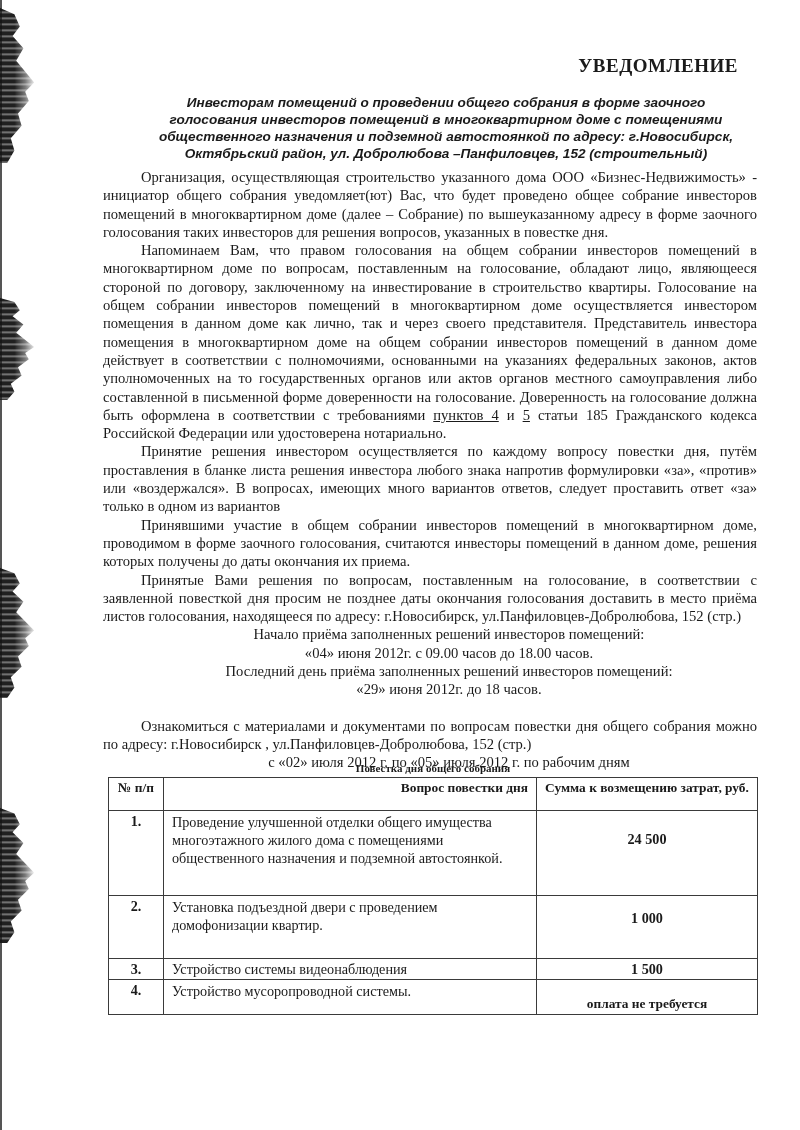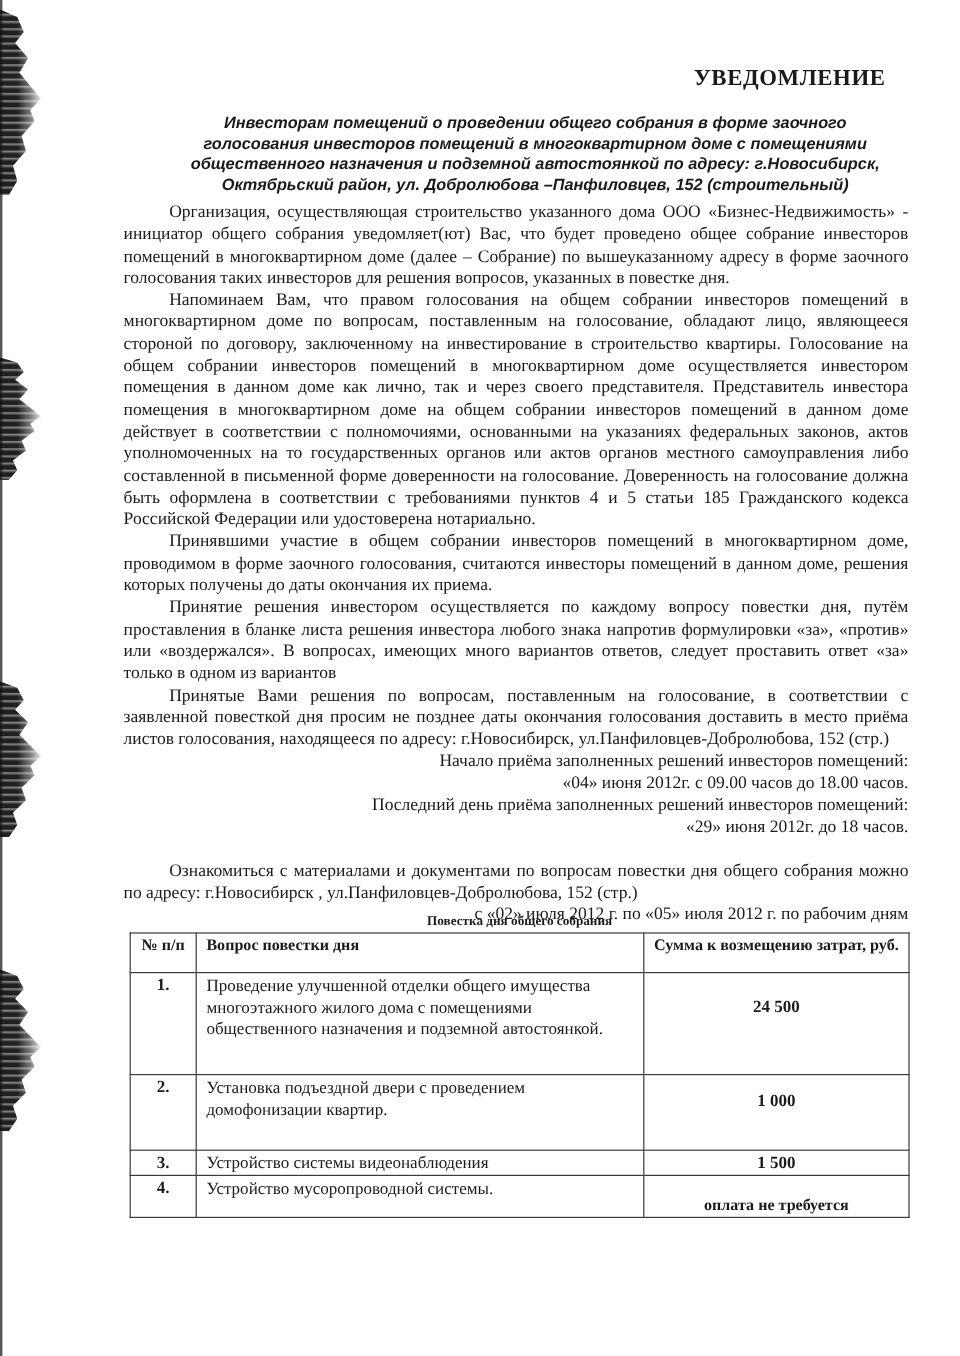--- a/index.html
+++ b/index.html
@@ -33,23 +33,23 @@
       position: absolute; top: 94px; left: 148px; width: 596px;
       font-family: "Liberation Sans", "DejaVu Sans", sans-serif;
       font-weight: bold; font-style: italic; font-size: 13.6px; line-height: 17px;
       text-align: center;
     }
     .body {
       position: absolute; top: 168px; left: 103px; width: 654px;
       font-size: 14.6px; line-height: 18.3px;
     }
     .body p { margin: 0; text-align: justify; text-indent: 38px; }
-    .body .plain { text-indent: 38px; text-align: right; }
+    .body .plain { text-indent: 38px; text-align: center; }
     .body .gap { height: 18px; }
-    .u { }
+    .u { text-decoration: underline; }
 
     .agenda-caption {
       position: absolute; top: 762px; left: 108px; width: 650px; text-align: center;
       font-weight: bold; font-size: 11px;
     }
     table.agenda {
       position: absolute; top: 777px; left: 108px; width: 650px;
       border-collapse: collapse; font-size: 14.2px;
     }
     table.agenda td, table.agenda th {
@@ -76,38 +76,38 @@
 <div class="blob b2"></div>
 <div class="blob b3"></div>
 <div class="blob b4"></div>
 
 <div class="title">УВЕДОМЛЕНИЕ</div>
 <div class="subtitle">Инвесторам  помещений о проведении общего собрания в форме заочного голосования инвесторов помещений в многоквартирном доме с помещениями общественного назначения и подземной автостоянкой по адресу: г.Новосибирск, Октябрьский район, ул.  Добролюбова –Панфиловцев, 152 (строительный)</div>
 
 <div class="body">
   <p>Организация, осуществляющая строительство указанного дома ООО «Бизнес-Недвижимость» - инициатор общего собрания уведомляет(ют) Вас, что будет проведено общее собрание инвесторов помещений в многоквартирном доме (далее – Собрание) по вышеуказанному адресу в форме заочного голосования таких инвесторов для решения вопросов, указанных в повестке дня.</p>
   <p><span>Напоминаем Вам, что правом голосования на общем собрании инвесторов  помещений в многоквартирном доме по вопросам, поставленным на голосование, обладают лицо, являющееся стороной по договору, заключенному на инвестирование в строительство квартиры. Голосование на общем собрании инвесторов помещений в многоквартирном доме осуществляется инвестором помещения в данном доме как лично, так и через своего представителя. Представитель инвестора помещения в многоквартирном доме на общем собрании инвесторов помещений в данном доме действует в соответствии с полномочиями, основанными на указаниях федеральных законов, актов уполномоченных на то государственных органов или актов органов местного самоуправления либо составленной в письменной форме доверенности на голосование. Доверенность на голосование должна быть оформлена в соответствии с требованиями </span><span class="u">пунктов 4</span><span> и </span><span class="u">5</span><span> статьи 185 Гражданского кодекса Российской Федерации или удостоверена нотариально.</span></p>
+  <p>Принятие решения инвестором осуществляется по каждому вопросу повестки дня, путём проставления в бланке листа решения инвестора любого знака напротив формулировки «за», «против» или «воздержался». В вопросах, имеющих много вариантов ответов, следует проставить ответ «за» только в одном из вариантов</p>
   <p>Принявшими участие в общем собрании инвесторов помещений в многоквартирном доме, проводимом в форме заочного голосования, считаются инвесторы помещений в данном доме, решения которых получены до даты окончания их приема.</p>
-  <p>Принятие решения инвестором осуществляется по каждому вопросу повестки дня, путём проставления в бланке листа решения инвестора любого знака напротив формулировки «за», «против» или «воздержался». В вопросах, имеющих много вариантов ответов, следует проставить ответ «за» только в одном из вариантов</p>
   <p>Принятые Вами решения по вопросам, поставленным на голосование, в соответствии с заявленной повесткой дня просим не позднее даты окончания голосования доставить в место приёма листов голосования, находящееся по адресу: г.Новосибирск, ул.Панфиловцев-Добролюбова, 152 (стр.)</p>
   <div class="plain">Начало приёма заполненных решений инвесторов  помещений:</div>
   <div class="plain">«04» июня  2012г. с 09.00  часов до 18.00 часов.</div>
   <div class="plain">Последний день приёма заполненных решений инвесторов  помещений:</div>
   <div class="plain">«29» июня  2012г. до 18 часов.</div>
   <div class="gap"></div>
   <p>Ознакомиться с материалами и документами по вопросам повестки дня общего собрания можно по адресу: г.Новосибирск , ул.Панфиловцев-Добролюбова, 152 (стр.)</p>
   <div class="plain">с «02» июля 2012 г. по «05» июля 2012 г. по рабочим дням</div>
 </div>
 
 <div class="agenda-caption">Повестка дня общего собрания</div>
 <table class="agenda">
   <tbody>
       <tr class="r0">
     <th class="c-num">№ п/п</th>
-    <th class="c-q" style="text-align:left">Вопрос повестки дня</th>
+    <th class="c-q" style="text-align:right">Вопрос повестки дня</th>
     <th class="c-sum">Сумма к возмещению затрат, руб.</th>
   </tr>
   <tr class="r1">
     <td class="c-num">1.</td>
     <td class="c-q">Проведение улучшенной отделки общего имущества многоэтажного жилого дома с помещениями общественного назначения и подземной автостоянкой.</td>
     <td class="c-sum">24 500</td>
   </tr>
   <tr class="r2">
     <td class="c-num">2.</td>
     <td class="c-q">Установка подъездной двери с проведением домофонизации квартир.</td>

